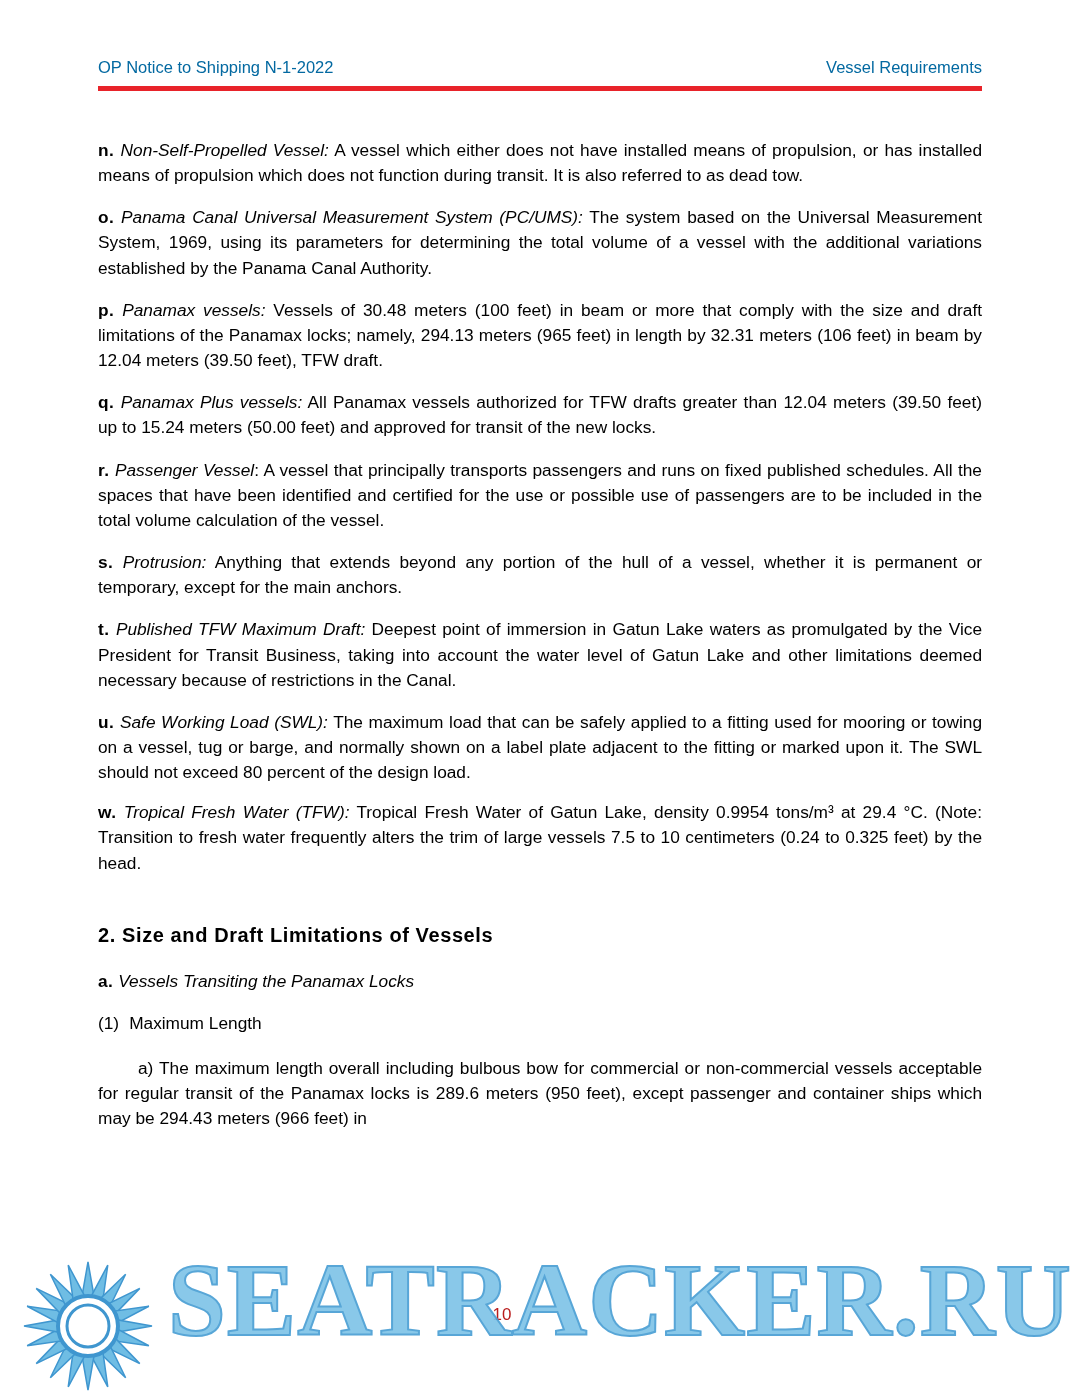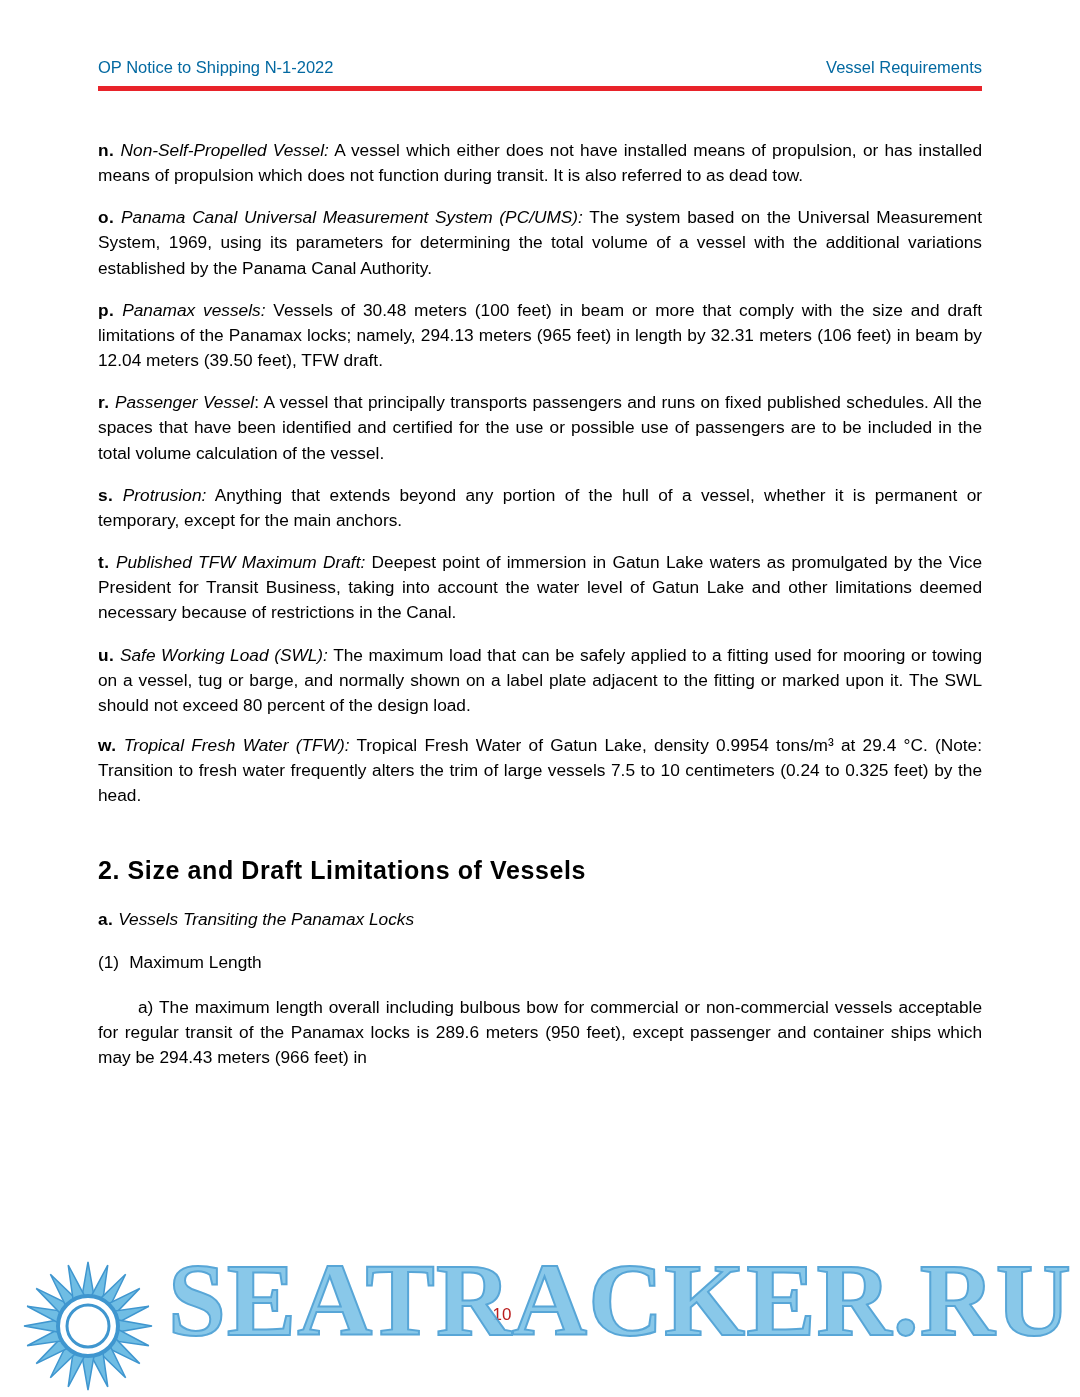--- a/index.html
+++ b/index.html
@@ -60,21 +60,21 @@
     font-weight: bold;
     letter-spacing: 0.5px;
   }
   .term {
     font-style: italic;
   }
   .ital {
     font-style: italic;
   }
   h2.section {
-    font-size: 25px;
+    font-size: 20px;
     font-weight: bold;
     letter-spacing: 0.6px;
     margin: 48px 0 22px 0;
   }
   p.sub-a {
     margin: 0 0 17px 0;
     font-size: 17.3px;
     line-height: 1.45;
   }
   p.sub-num {
@@ -140,20 +140,21 @@
   <div class="header-rule"></div>
 
   <div class="content">
 
     <p class="para"><span class="lbl">n.</span> <span class="term">Non-Self-Propelled Vessel:</span><span>  A vessel which either does not have installed means of propulsion, or has installed means of propulsion which does not function during transit. It is also referred to as dead tow.</span></p>
 
     <p class="para"><span class="lbl">o.</span> <span class="term">Panama Canal Universal Measurement System (PC/UMS):</span><span>  The system based on the Universal Measurement System, 1969, using its parameters for determining the total volume of a vessel with the additional variations established by the Panama Canal Authority.</span></p>
 
     <p class="para"><span class="lbl">p.</span> <span class="term">Panamax vessels:</span><span> Vessels of 30.48 meters (100 feet) in beam or more that comply with the size and draft limitations of the Panamax locks; namely, 294.13 meters (965 feet) in length by 32.31 meters (106 feet) in beam by 12.04 meters (39.50 feet), TFW draft.</span></p>
 
+    <p class="para"><span class="lbl">q.</span> <span class="term">Panamax Plus vessels:</span><span> All Panamax vessels authorized for TFW drafts greater than 12.04 meters (39.50 feet) up to 15.24 meters (50.00 feet) and approved for transit of the new locks.</span></p>
 
     <p class="para"><span class="lbl">r.</span> <span class="term">Passenger Vessel</span><span>:  A vessel that principally transports passengers and runs on fixed published schedules.  All the spaces that have been identified and certified for the use or possible use of passengers are to be included in the total volume calculation of the vessel.</span></p>
 
     <p class="para"><span class="lbl">s.</span> <span class="term">Protrusion:</span><span>  Anything that extends beyond any portion of the hull of a vessel, whether it is permanent or temporary, except for the main anchors.</span></p>
 
     <p class="para"><span class="lbl">t.</span> <span class="term">Published TFW Maximum Draft:</span><span>  Deepest point of immersion in Gatun Lake waters as promulgated by the Vice President for Transit Business, taking into account the water level of Gatun Lake and other limitations deemed necessary because of restrictions in the Canal.</span></p>
 
     <p class="para tight"><span class="lbl">u.</span> <span class="term">Safe Working Load (SWL):</span><span> The maximum load that can be safely applied to a fitting used for mooring or towing on a vessel, tug or barge, and normally shown on a label plate adjacent to the fitting or marked upon it. The SWL should not exceed 80 percent of the design load.</span></p>
 
 

